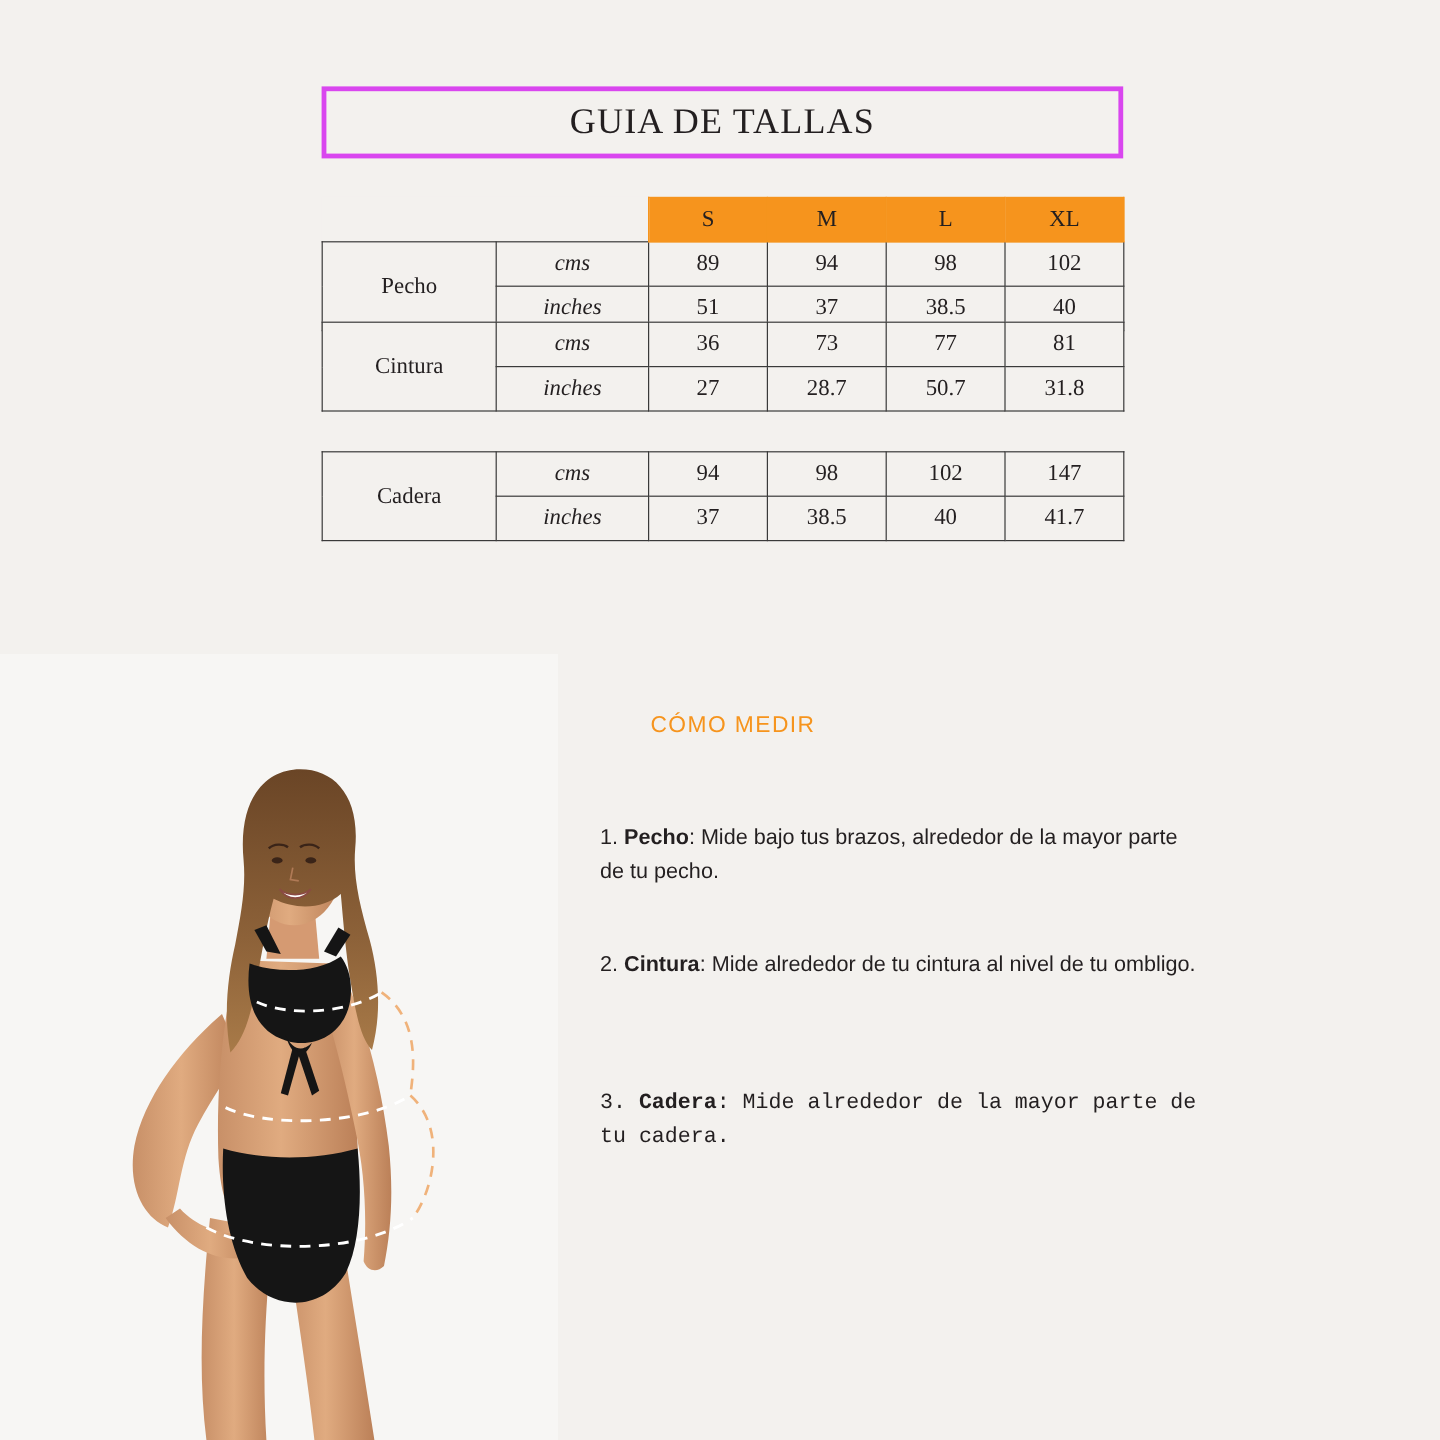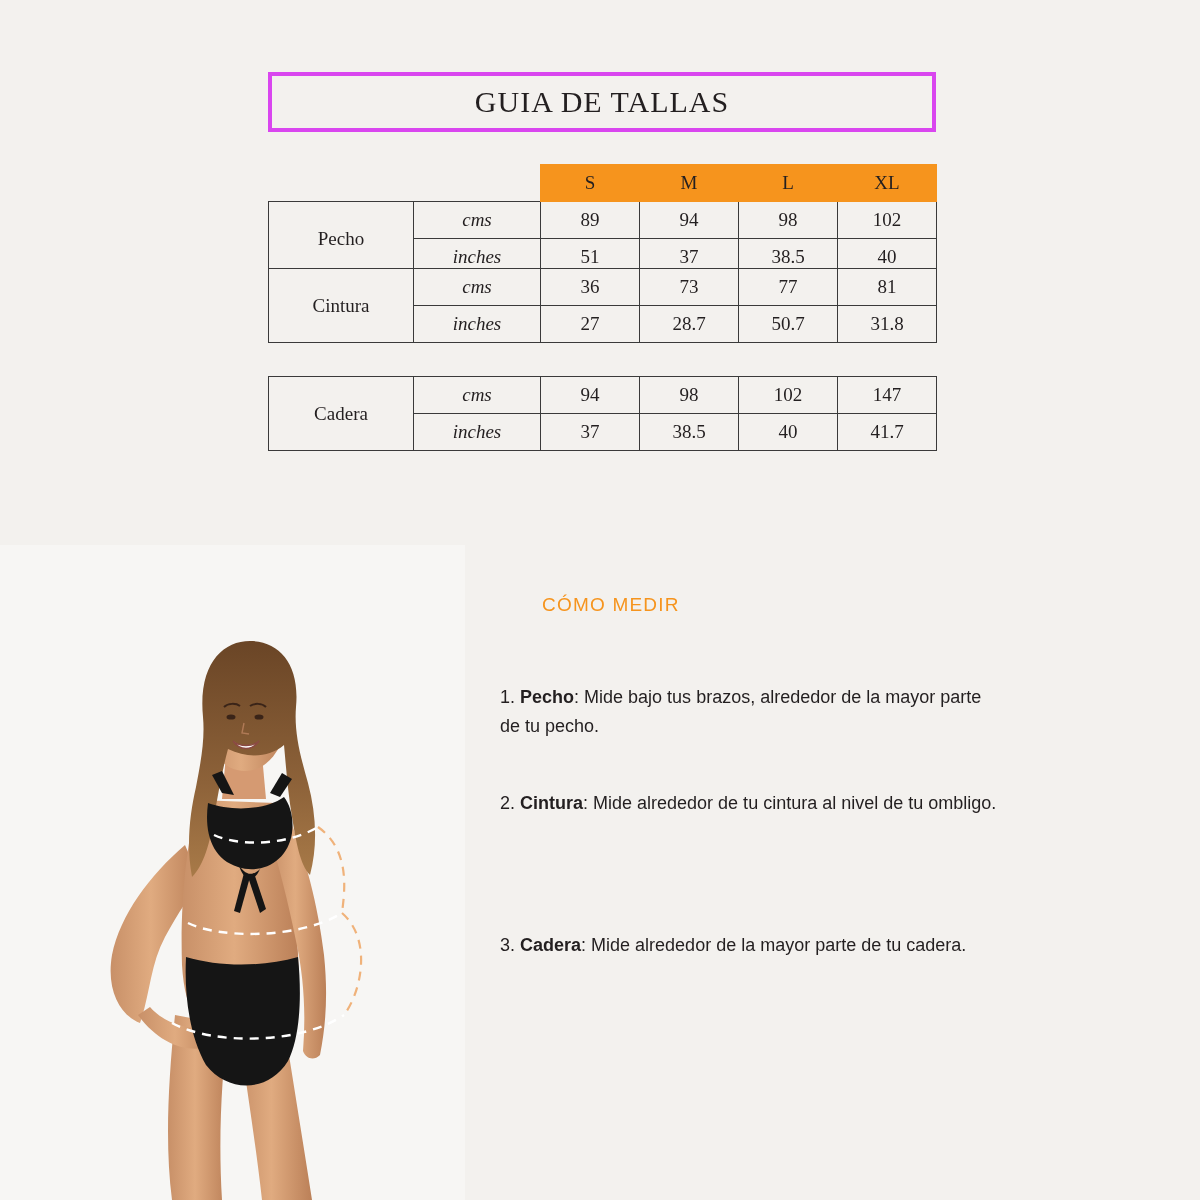--- a/index.html
+++ b/index.html
@@ -120,21 +120,21 @@
     left: 500px;
     width: 500px;
     font-size: 18px;
     line-height: 29px;
     color: #231f20;
     font-family: "Liberation Sans", sans-serif;
   }
   .how-item b { font-weight: bold; }
   #how-1 { top: 683px; }
   #how-2 { top: 789px; }
-  #how-3 { top: 931px; }
+  #how-3 { top: 905px; font-family: Liberation Mono, monospace; }
 </style>
 </head>
 <body>
 
 <div class="title-box">
   <span class="title-text">GUIA DE TALLAS</span>
 </div>
 
 <table class="size-table" id="table-pecho">
   <tbody>

